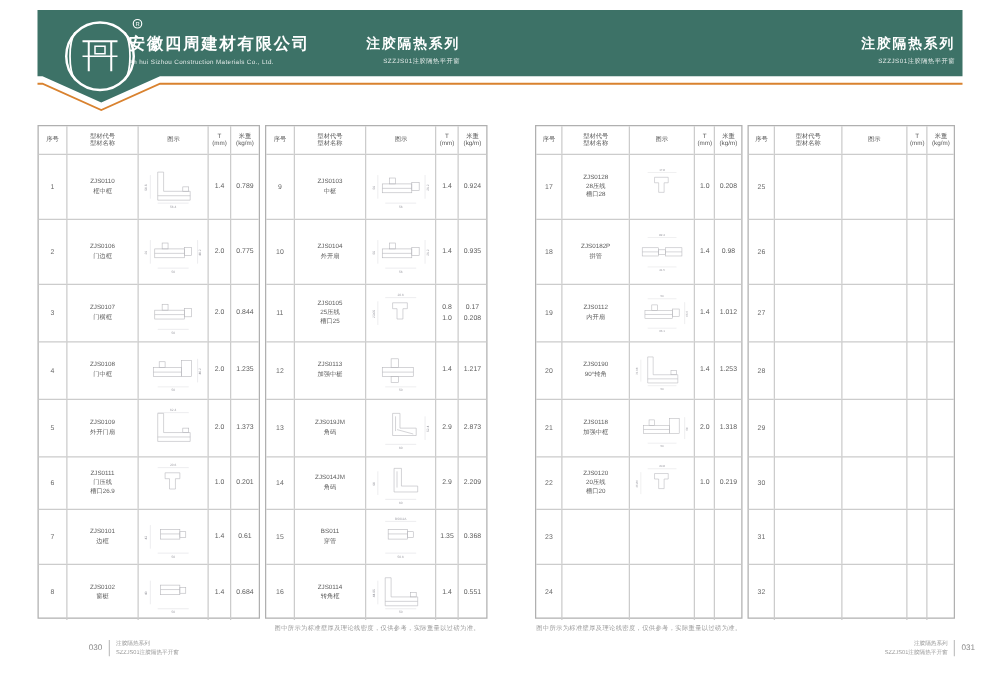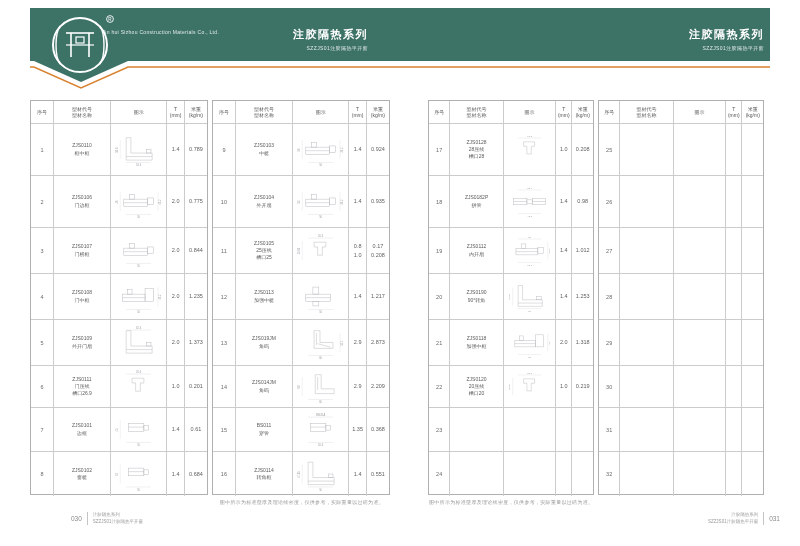--- a/index.html
+++ b/index.html
@@ -72,20 +72,21 @@
       <rect x="76" y="37" width="8" height="6" stroke-width="1.2"></rect>
       <path d="M60,26 q-4,6 -4,19 q0,13 4,19 M100,26 q4,6 4,19 q0,13 -4,19" stroke-width="1.4"></path>
     </g>
     <g>
       <circle cx="110" cy="19" r="3.4" fill="none" stroke="#ffffff" stroke-width="0.9"></circle>
       <text x="110" y="21" text-anchor="middle" font-size="4.6" fill="#ffffff">R</text>
     </g>
   </svg>
 
   <div class="company">
+    <div class="company-cn">安徽四周建材有限公司</div>
     <div class="company-en">An hui Sizhou Construction Materials Co., Ltd.</div>
   </div>
 
   <div class="series sL">
     <div class="series-cn">注胶隔热系列</div>
     <div class="series-sub">SZZJS01注胶隔热平开窗</div>
   </div>
   <div class="series sR">
     <div class="series-cn">注胶隔热系列</div>
     <div class="series-sub">SZZJS01注胶隔热平开窗</div>

